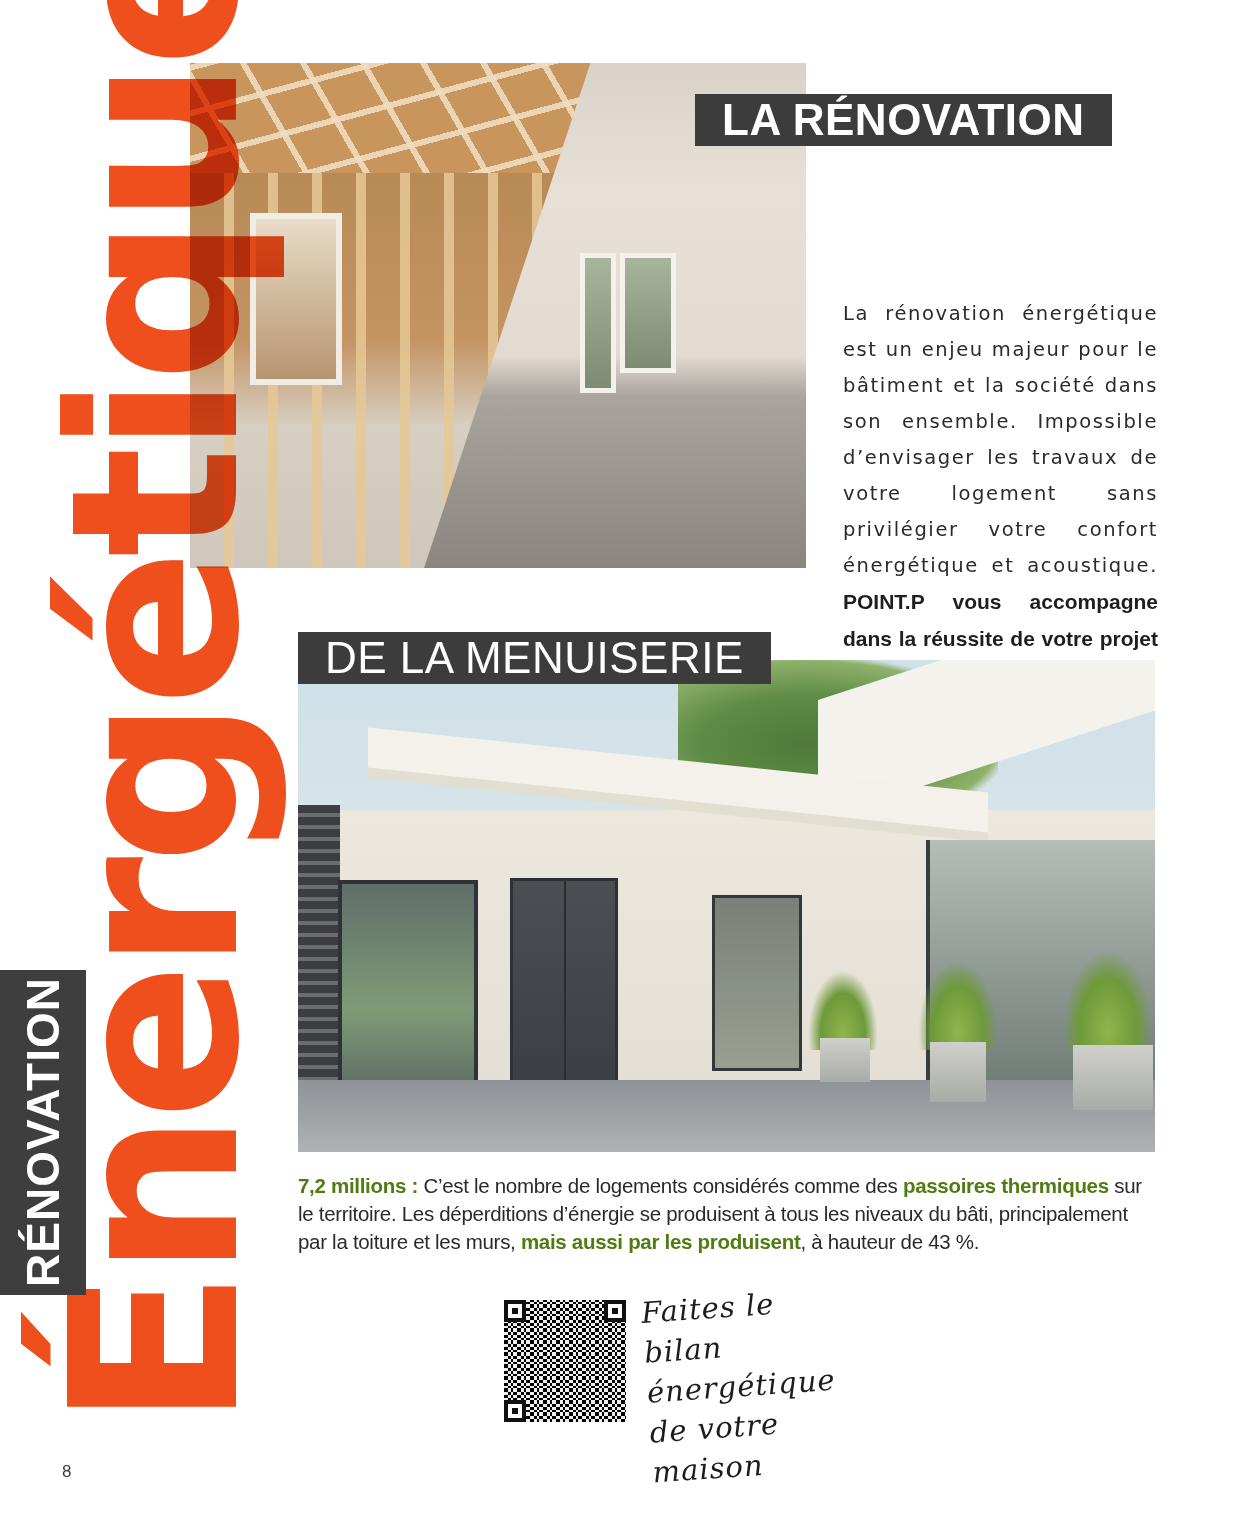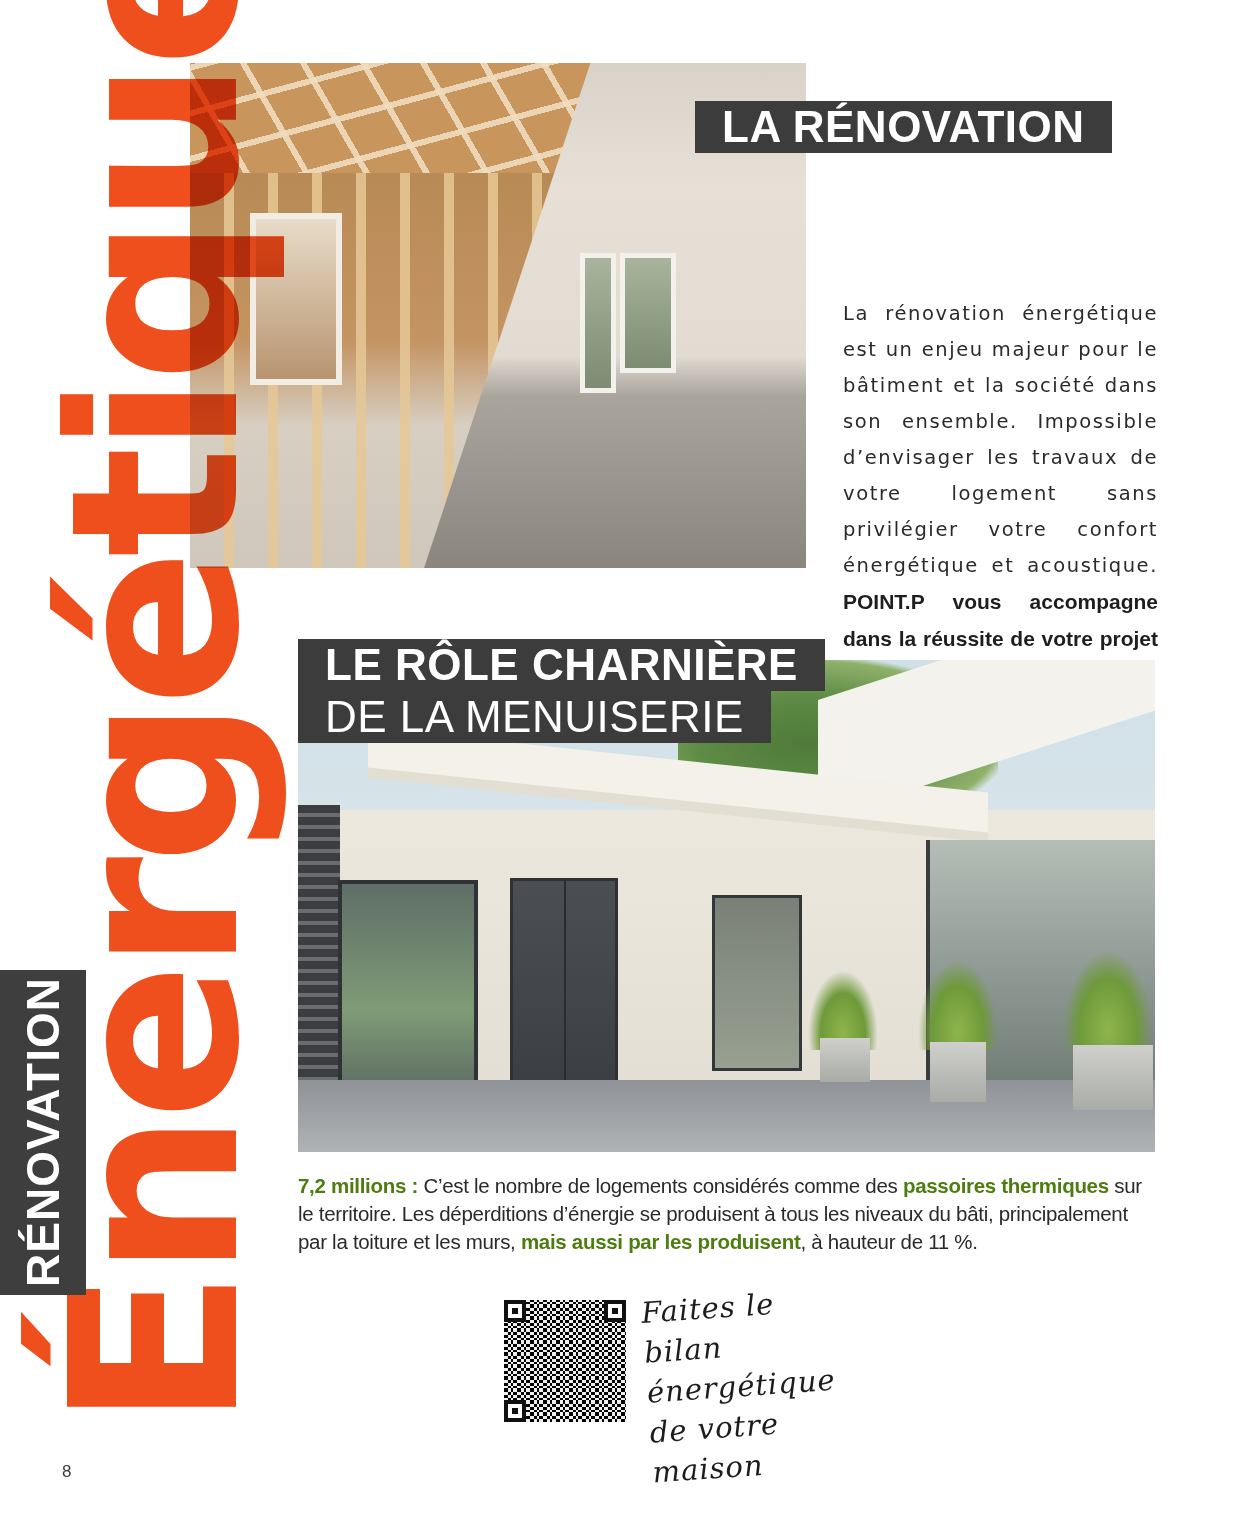--- a/index.html
+++ b/index.html
@@ -48,21 +48,21 @@
 
   
   .title-block { position: absolute; }
   .title-line {
     display: block; width: max-content;
     background: #3c3c3c; color: #ffffff;
     font-family: "Liberation Sans", sans-serif;
     font-size: 44px; line-height: 52px;
     padding: 0 27px; letter-spacing: 0.5px;
   }
-  .title-line.bold { font-weight: 700; margin-top: 7px; }
+  .title-line.bold { font-weight: 700; }
   .title-line.light { font-weight: 400; }
 
   #title-top { left: 695px; top: 94px; }
   #title-bottom { left: 298px; top: 632px; }
 
   
   #intro-text {
     left: 843px; top: 296px; width: 315px;
     font-family: "DejaVu Sans", sans-serif;
     font-size: 19.5px; line-height: 36px; letter-spacing: 1.6px;
@@ -227,26 +227,25 @@
   <div class="floor"></div>
   <div class="plant" style="left:510px;top:310px;width:70px;height:80px;"></div>
   <div class="planter" style="left:522px;top:378px;width:50px;height:44px;"></div>
   <div class="plant" style="left:620px;top:300px;width:80px;height:90px;"></div>
   <div class="planter" style="left:632px;top:382px;width:56px;height:60px;"></div>
   <div class="plant" style="left:765px;top:290px;width:90px;height:100px;"></div>
   <div class="planter" style="left:775px;top:385px;width:80px;height:65px;"></div>
 </div>
 
 <div id="title-bottom" class="title-block">
-  <span class="title-line bold">LE RÔLE CHARNIÈRE</span>
   <span class="title-line light">DE LA MENUISERIE</span>
 </div>
 
 <p id="stat-text" class="abs" style="margin:0;">
-  <b>7,2 millions :</b><span> C’est le nombre de logements considérés comme des </span><b>passoires thermiques</b><span> sur le territoire. Les déperditions d’énergie se produisent à tous les niveaux du bâti, principalement par la toiture et les murs, </span><b>mais aussi par les produisent</b><span>, à hauteur de 11 %.</span>
+  <b>7,2 millions :</b><span> C’est le nombre de logements considérés comme des </span><b>passoires thermiques</b><span> sur le territoire. Les déperditions d’énergie se produisent à tous les niveaux du bâti, principalement par la toiture et les murs, </span><b>mais aussi par les produisent</b><span>, à hauteur de 43 %.</span>
 </p>
 
 <div id="qr-code" class="abs" aria-label="QR code">
   <div class="qr-finder" style="left:0;top:0;"></div>
   <div class="qr-finder" style="right:0;top:0;"></div>
   <div class="qr-finder" style="left:0;bottom:0;"></div>
 </div>
 
 <div id="qr-cta" class="abs">
   <div>Faites le bilan</div>

